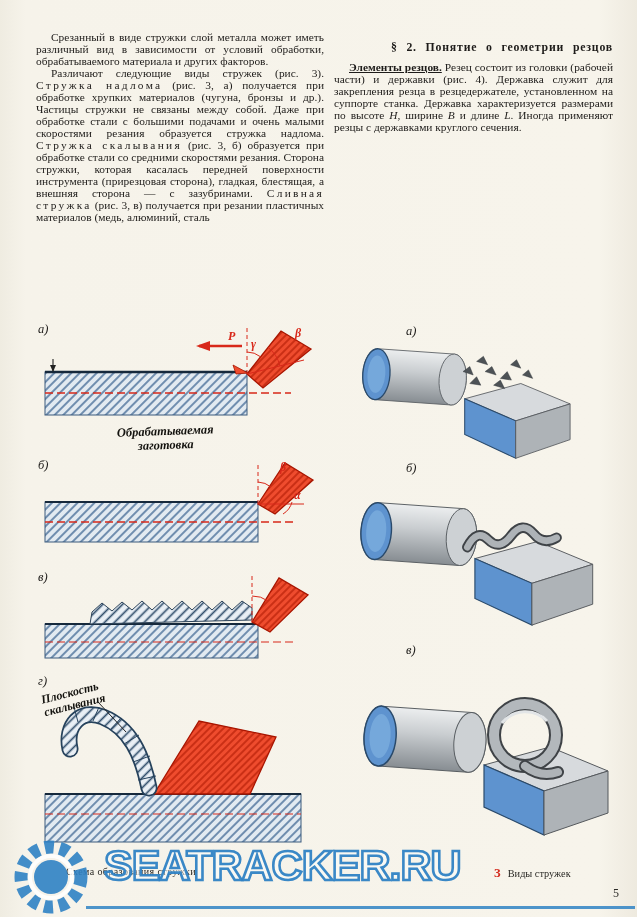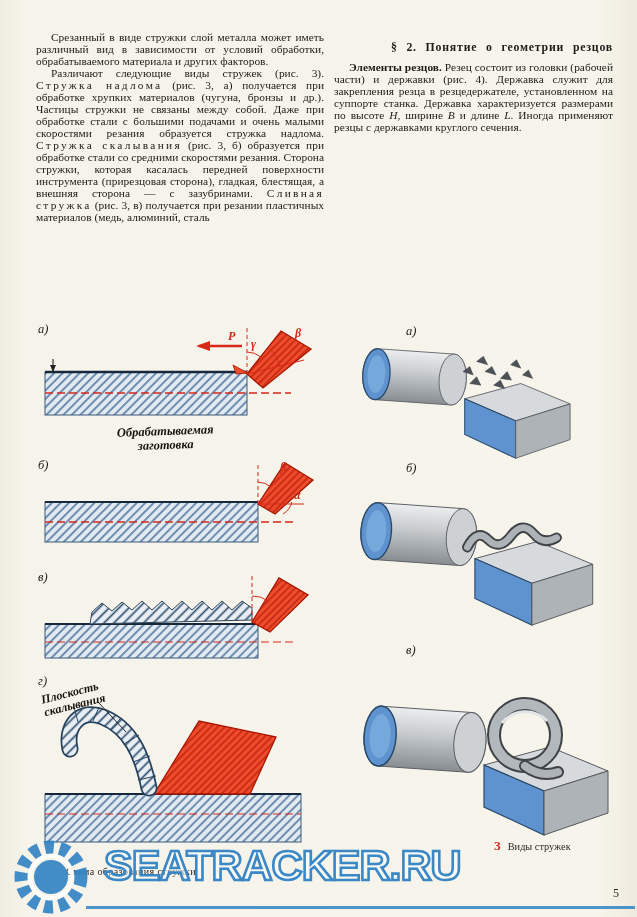--- a/index.html
+++ b/index.html
@@ -8,21 +8,21 @@
     width:637px; height:917px; position:relative; overflow:hidden;
     background: linear-gradient(90deg,#efece1,#f6f3ea 4%,#f7f4eb 94%,#eeeadf);
     font-family:"Liberation Serif", serif; color:#1e1c1a;
   }
   .col { position:absolute; top:31px; font-size:11.4px; line-height:12px; text-align:justify; }
   .col p { margin:0; }
   .col-left  { left:36px;  width:288px; }
   .col-right { left:334px; width:279px; }
   .ind { text-indent:15px; }
   .sp  { letter-spacing:2.3px;margin-top:16px; }
-  .bold { font-weight:bold; }
+  .bold { font-weight:bold;text-decoration:underline; }
   .it   { font-style:italic; }
   .section-heading {
     font-size:11.8px; font-weight:bold; margin:10px 0 8px 0;
     letter-spacing:0.8px; word-spacing:5px; text-indent:2px; text-align:right;
   }
 
   .fig3 { position:absolute; left:36px; top:316px; width:290px; height:546px; }
   .fig4 { position:absolute; left:336px; top:316px; width:288px; height:546px; }
   .subfig { position:absolute; left:0; width:100%; }
   .subfig svg { display:block; }
@@ -41,21 +41,21 @@
     font-style:italic; font-weight:bold; font-size:12.5px; line-height:14px;
     transform:rotate(-2deg); color:#14130f; z-index:3;
   }
   .planelabel {
     position:absolute; left:6px; top:12px; font-style:italic; font-weight:bold;
     font-size:12px; line-height:13px; transform:rotate(-14deg); color:#14130f; z-index:3;
   }
   .rlab { font:italic bold 12px "Liberation Serif", serif; fill:#d8281a; }
 
   .fig3-caption { position:absolute; left:66px; top:866px; font-size:10px; letter-spacing:0.4px; color:#2b2a26; }
-  .fig4-caption { position:absolute; left:494px; top:838px; font-size:10.3px; color:#2b2a26; }
+  .fig4-caption { position:absolute; left:494px; top:865px; font-size:10.3px; color:#2b2a26; }
   .fig4-caption .fignum { color:#d42b1e; font-weight:bold; font-size:13.5px; margin-right:7px; }
 
   .watermark-text {
     position:absolute; left:104px; top:841px; z-index:40; white-space:nowrap;
     font-family:"Liberation Sans", sans-serif; font-weight:bold;
     font-size:43px; letter-spacing:-1px;
     color:rgba(252,254,255,0.42);
     -webkit-text-stroke:2.6px rgba(47,130,196,0.95);
   }
   .watermark-sun { position:absolute; left:12px; top:838px; z-index:41; }

